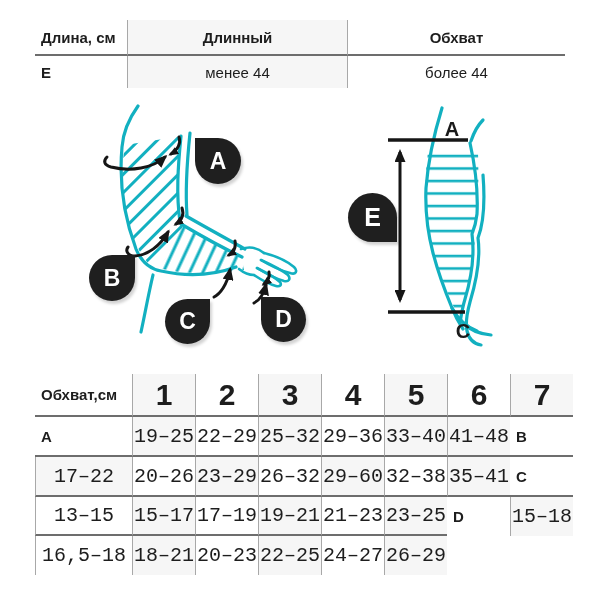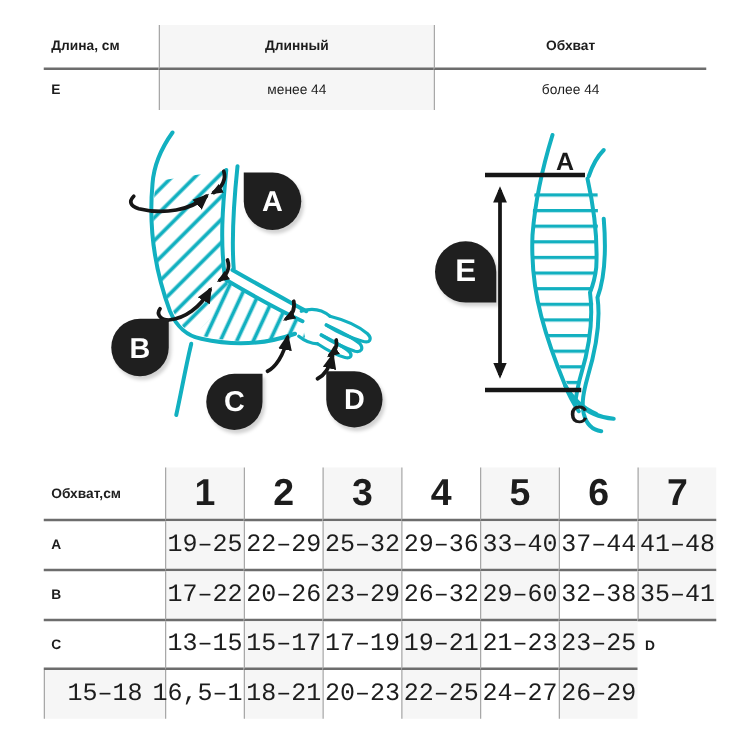--- a/index.html
+++ b/index.html
@@ -7,21 +7,21 @@
     width:600px;height:600px;position:relative;background:#ffffff;
     font-family:"Liberation Sans","DejaVu Sans",sans-serif;color:#1d1d1d;
     overflow:hidden;
   }
   
   .len-table{position:absolute;left:35px;top:20px;width:530px;
     display:grid;grid-template-columns:92px 220px 218px;grid-template-rows:36px 32px;}
   .gir-table{position:absolute;left:35px;top:374px;width:538px;
     display:grid;grid-template-columns:97px repeat(7,63px);
     grid-template-rows:43px 40px 40px 39px 39px;}
-  .cell{display:flex;align-items:center;justify-content:center;font-size:11px;}
+  .cell{display:flex;align-items:center;justify-content:center;font-size:15px;}
   .cell.lbl{justify-content:flex-start;padding-left:6px;font-weight:bold;}
   .cell.hdr{font-weight:bold;}
   .cell.hline{border-bottom:2px solid #6d6d6d;}
   .cell.vline{border-left:1px solid #a8a8a8;}
   .cell.shade{background:#f6f6f6;}
   .cell.size-num{font-size:30px;font-weight:bold;}
   .cell.range{font-size:20px;white-space:nowrap;font-family:Liberation Mono, monospace;}
   
   .diag-svg{position:absolute;}
   #arm-svg{left:78px;top:100px;}
@@ -148,21 +148,20 @@
   <div class="cell size-num hline vline shade">5</div>
   <div class="cell size-num hline vline">6</div>
   <div class="cell size-num hline vline shade">7</div>
 
   <div class="cell lbl hline">A</div>
   <div class="cell range hline vline shade">19–25</div>
   <div class="cell range hline vline">22–29</div>
   <div class="cell range hline vline shade">25–32</div>
   <div class="cell range hline vline">29–36</div>
   <div class="cell range hline vline shade">33–40</div>
-  <div class="cell range hline vline">37–44</div>
   <div class="cell range hline vline shade">41–48</div>
 
   <div class="cell lbl hline">B</div>
   <div class="cell range hline vline shade">17–22</div>
   <div class="cell range hline vline">20–26</div>
   <div class="cell range hline vline shade">23–29</div>
   <div class="cell range hline vline">26–32</div>
   <div class="cell range hline vline shade">29–60</div>
   <div class="cell range hline vline">32–38</div>
   <div class="cell range hline vline shade">35–41</div>

